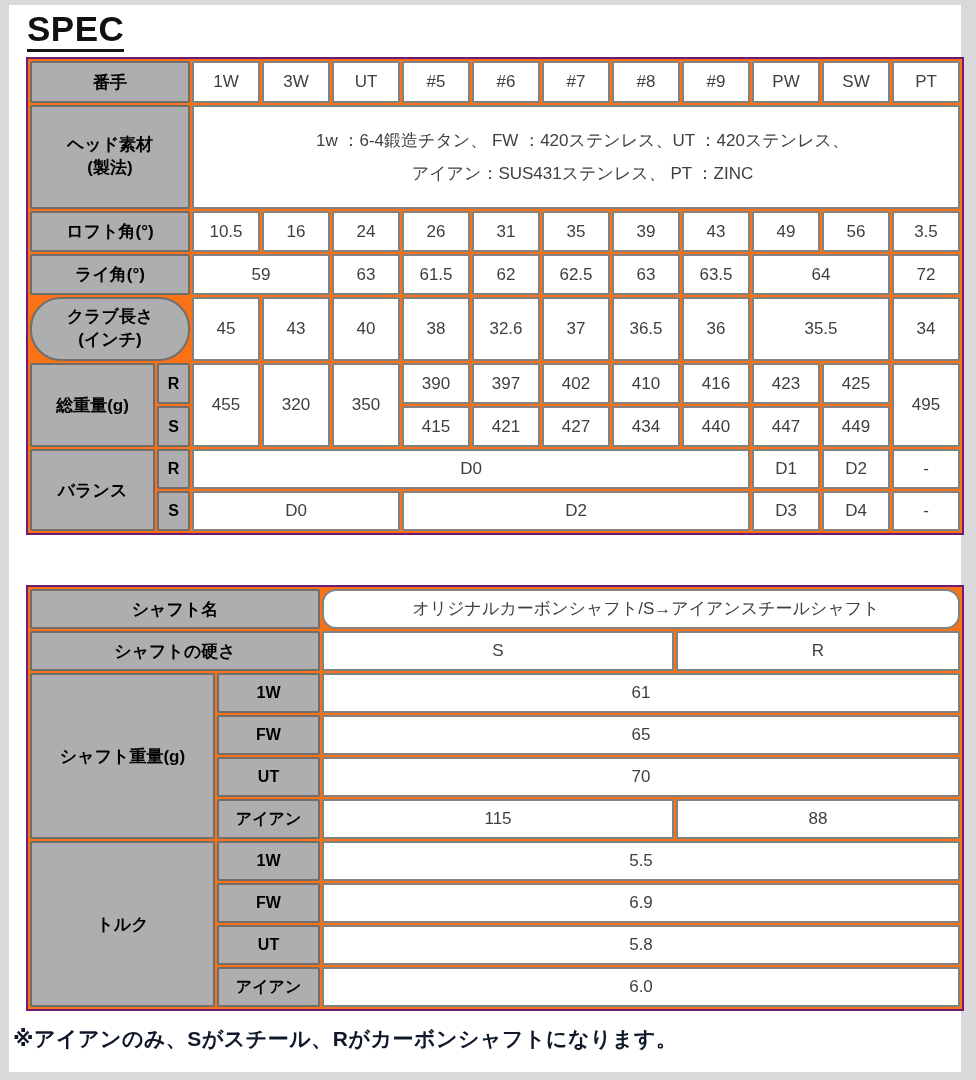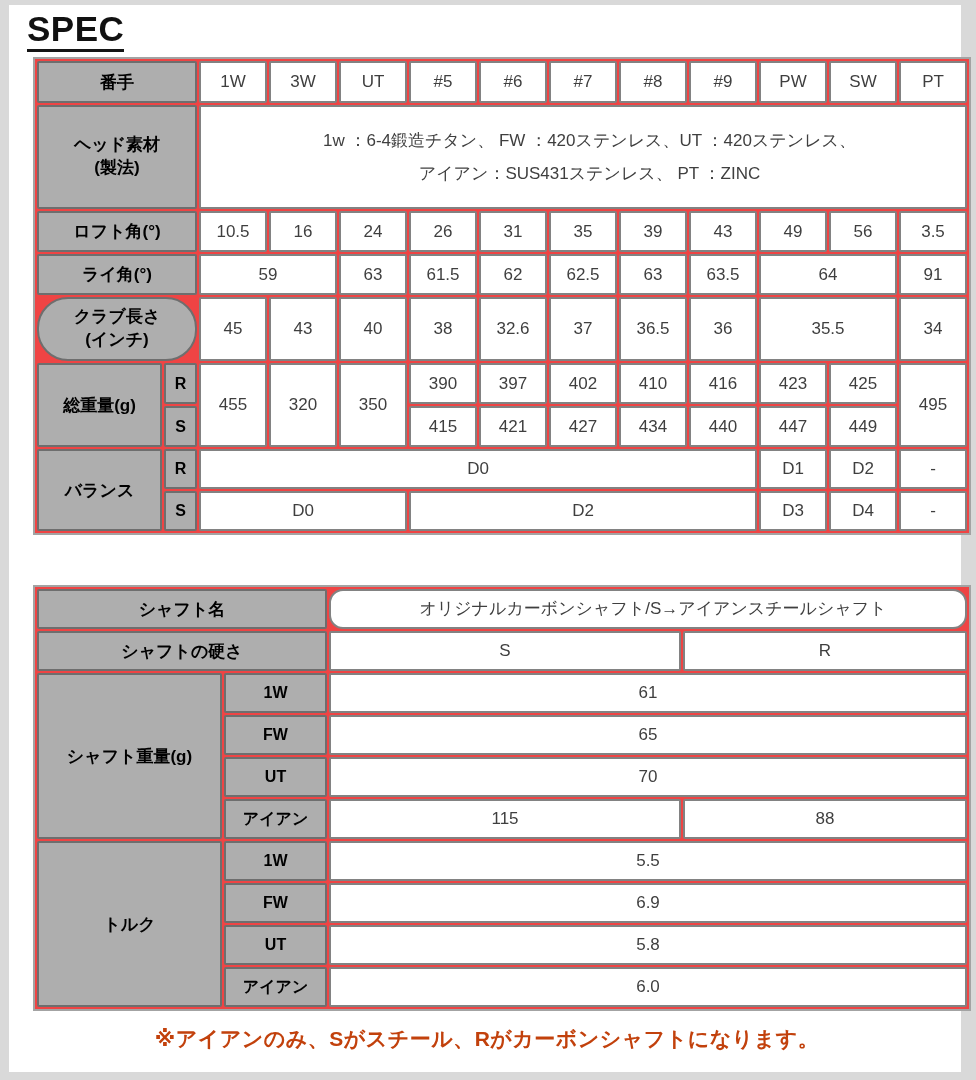--- a/index.html
+++ b/index.html
@@ -18,23 +18,23 @@
     margin:4px 0 0 18px;
     font-size:35px;font-weight:bold;color:#111;
     border-bottom:3px solid #151515;
     padding-bottom:0px;
     letter-spacing:0.5px;
   }
   table{
     table-layout:fixed;
     border-collapse:separate;
     border-spacing:2px;
-    background:#ef4444;
-    border:2px solid #a3a3a3;
-    margin-left:24px;
+    background:#f97316;
+    border:2px solid #701a75;
+    margin-left:17px;
   }
   #spec-table{width:934px;margin-top:5px;}
   #shaft-table{width:934px;margin-top:50px;}
   td{
     border:2px solid #828282;
     border-radius:2px;
     text-align:center;
     vertical-align:middle;
     font-size:17px;
     color:#3f3f3f;
@@ -65,23 +65,22 @@
   .h-std{height:37px;}
   .h-len{height:60px;border-radius:31px;}
   .h-w{height:37px;}
   .h-b{height:36px;}
   .h2{height:36px;}
   .two-line span{display:block;line-height:1.35;text-align:center;}
   .footnote{
     margin:14px 0 0 4px;
     font-size:21px;
     font-weight:bold;
-    color:#c2410c;
+    color:#0f172a;
     letter-spacing:0.5px;
-    text-align:center;
   }
 </style>
 </head>
 <body>
 
 <div class="panel">
 
   <h1 class="spec-title">SPEC</h1>
 
   <table id="spec-table">
@@ -142,21 +141,21 @@
     <tr>
       <td class="lbl h-std" colspan="2">ライ角(°)</td>
       <td colspan="2">59</td>
       <td>63</td>
       <td>61.5</td>
       <td>62</td>
       <td>62.5</td>
       <td>63</td>
       <td>63.5</td>
       <td colspan="2">64</td>
-      <td>91</td>
+      <td>72</td>
     </tr>
     <tr>
       <td class="lbl h-len two-line" colspan="2">
         <span>クラブ長さ</span>
         <span>(インチ)</span>
       </td>
       <td>45</td>
       <td>43</td>
       <td>40</td>
       <td>38</td>

